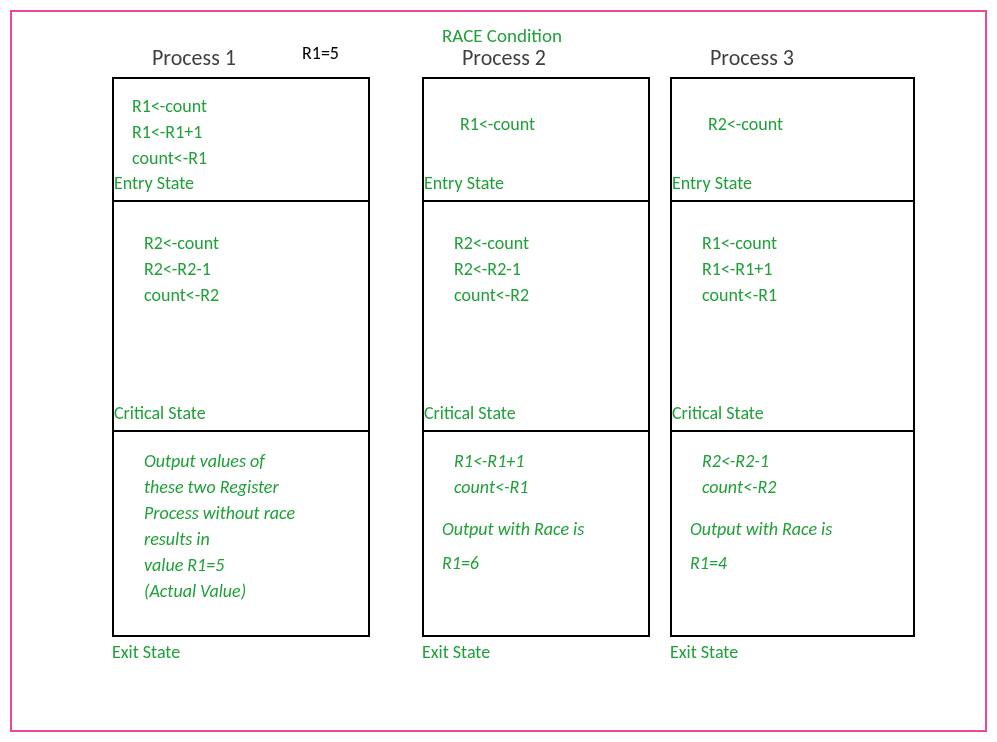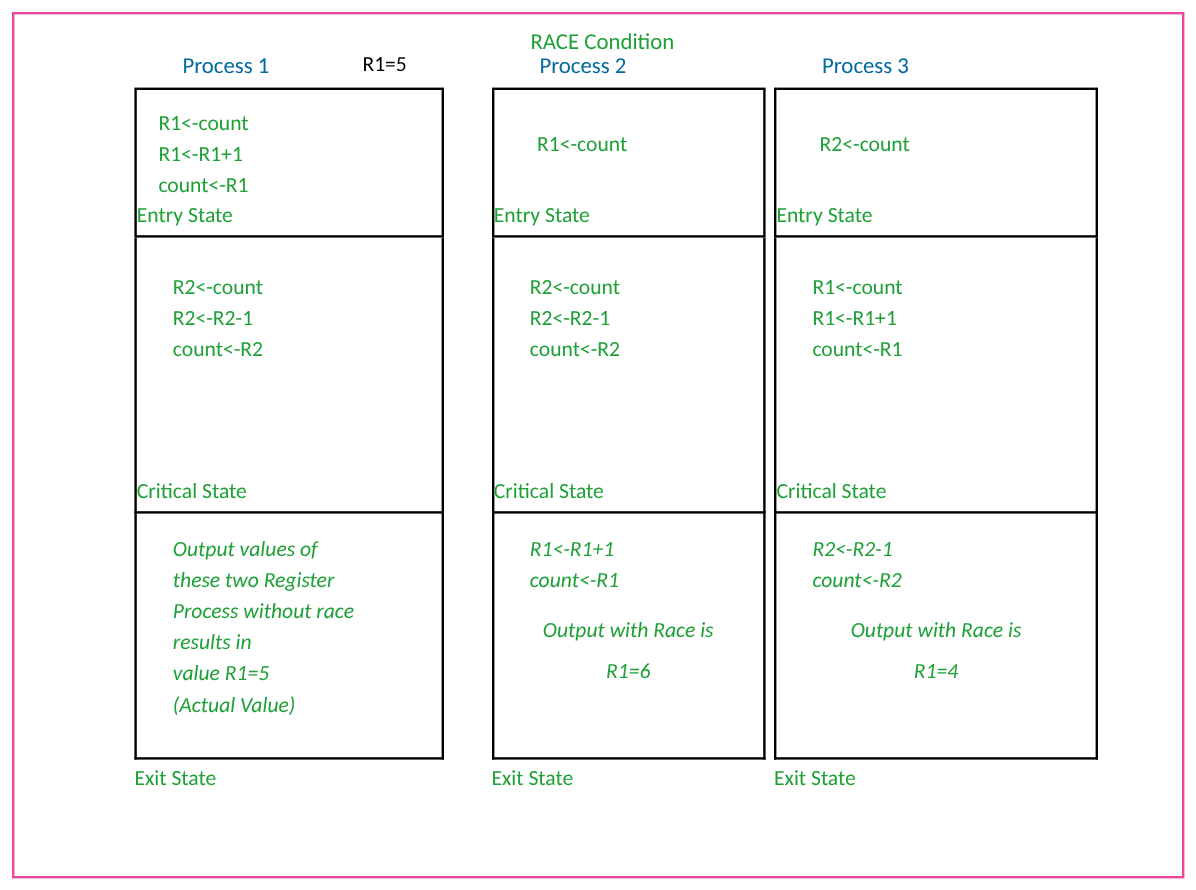--- a/index.html
+++ b/index.html
@@ -38,24 +38,24 @@
       display: flex;
       justify-content: space-between;
       padding: 0 70px 0 100px;
     }
     .lane {
       width: 258px;
       display: flex;
       flex-direction: column;
     }
     .lane:nth-child(2) { width: 260px; padding-left: 32px; }
-    .lane:nth-child(3) { width: 270px; }
+    .lane:nth-child(3) { width: 245px; }
     .lane-title {
-      color: #0369a1;
-      font-size: 19px;
+      color: #404040;
+      font-size: 22px;
       margin-bottom: 6px;
       padding-left: 40px;
     }
     .box {
       border: 2px solid #000;
       position: relative;
       padding: 14px 18px 34px 18px;
     }
     .box .code {
       white-space: pre-line;
@@ -83,21 +83,21 @@
     .exit-label-row {
       height: 28px;
       padding-top: 4px;
       color: #1fa038;
     }
     .output-text {
       white-space: pre-line;
       line-height: 1.5;
     }
     .output-centered {
-      text-align: center;
+      text-align: left;
       line-height: 1.9;
     }
   </style>
 </head>
 <body>
 
 <div class="outer-frame">
 
   <div class="title">RACE Condition</div>
   <div class="r1-label">R1=5</div>

